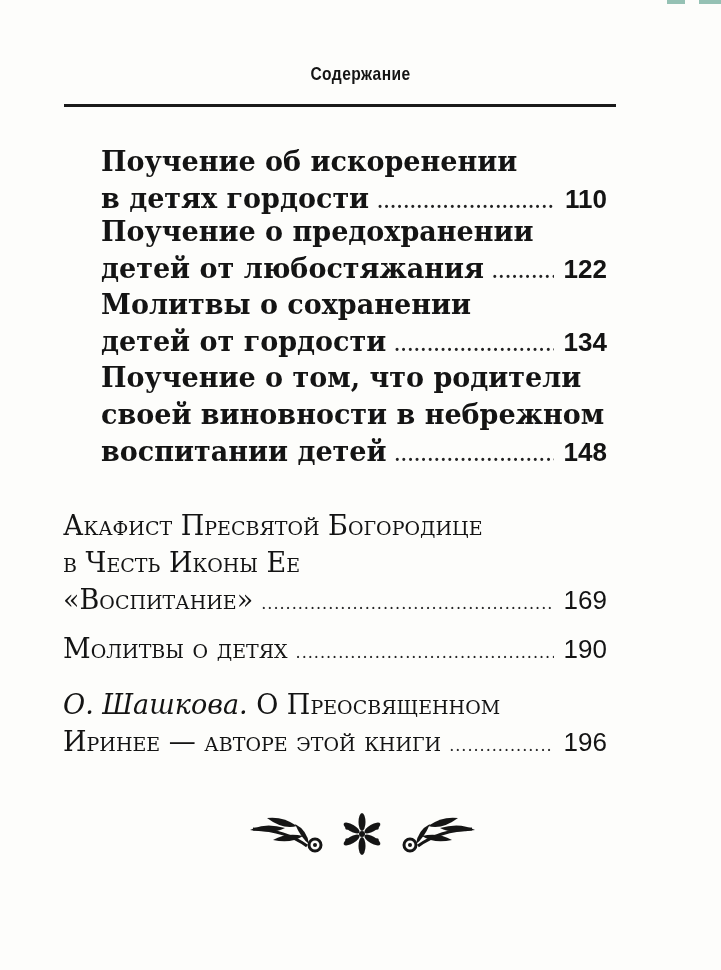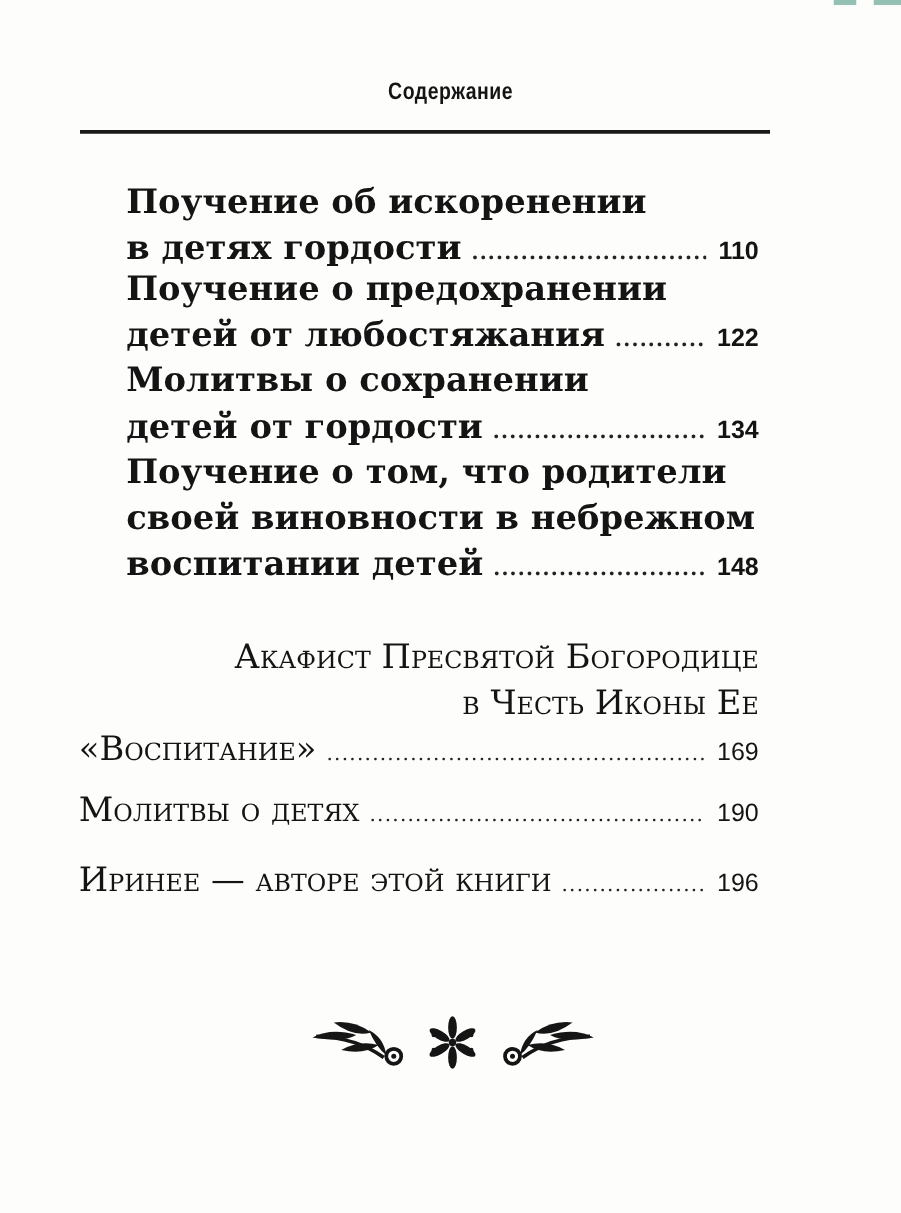--- a/index.html
+++ b/index.html
@@ -40,22 +40,22 @@
   .entry .last { display: flex; align-items: baseline; }
   .entry .dots {
     flex: 1;
     overflow: hidden;
     white-space: nowrap;
     font-size: 16px;
     letter-spacing: 1px;
     margin: 0 10px 0 8px;
     color: #222;
   }
-  .entry .page { font-family: "Liberation Sans", "DejaVu Sans", sans-serif; font-size: 20px; }
-  .sc { font-variant: small-caps; text-align: right; }
+  .entry .page { font-family: "Liberation Sans", "DejaVu Sans", sans-serif; font-size: 26px; }
+  .sc { font-variant: small-caps; }
   .it { font-style: italic; }
 
   .sub { left: 101px; width: 506px; font-weight: bold; }
   .main { left: 63px; width: 544px; }
 
   .ornament { position: absolute; left: 245px; top: 810px; width: 235px; height: 50px; }
 </style>
 </head>
 <body>
 
@@ -118,20 +118,24 @@
 
   <div class="entry main sc" style="top:630px">
     <div class="line last">
       <span>Молитвы о детях</span>
       <span class="dots">...............................................................................</span>
       <span class="page">190</span>
     </div>
   </div>
 
   <div class="entry main" style="top:686px">
+    <div class="line">
+      <span class="it">О. Шашкова.</span>
+      <span class="sc">О Преосвященном</span>
+    </div>
     <div class="line last sc">
       <span>Иринее — авторе этой книги</span>
       <span class="dots">...............................................................................</span>
       <span class="page" style="font-variant: normal;">196</span>
     </div>
   </div>
 </div>
 
 <svg class="ornament" viewBox="0 0 235 50">
   <g fill="#151515">

